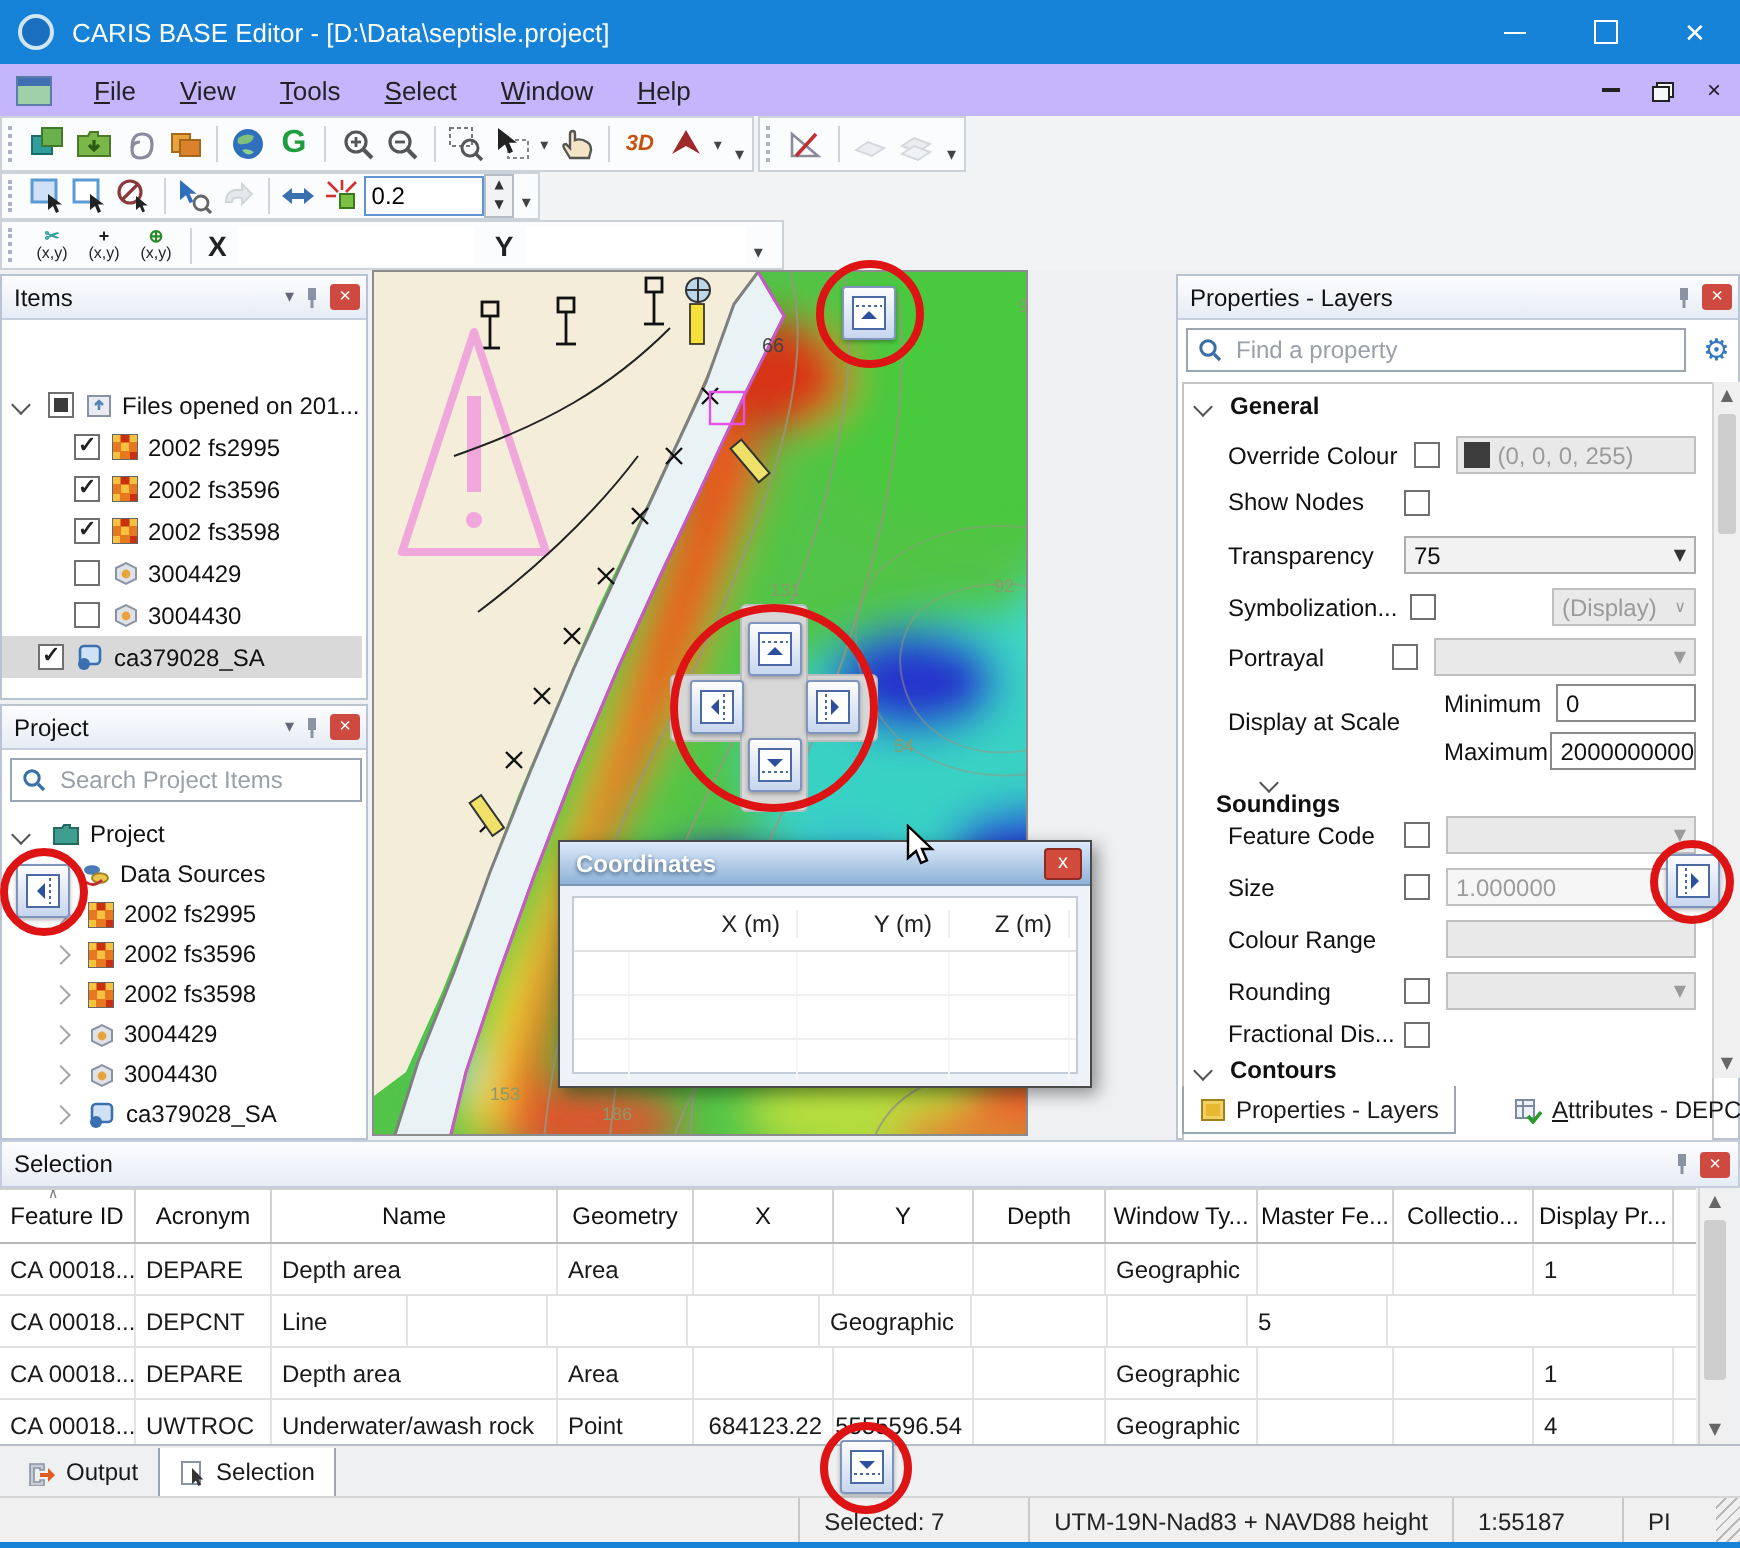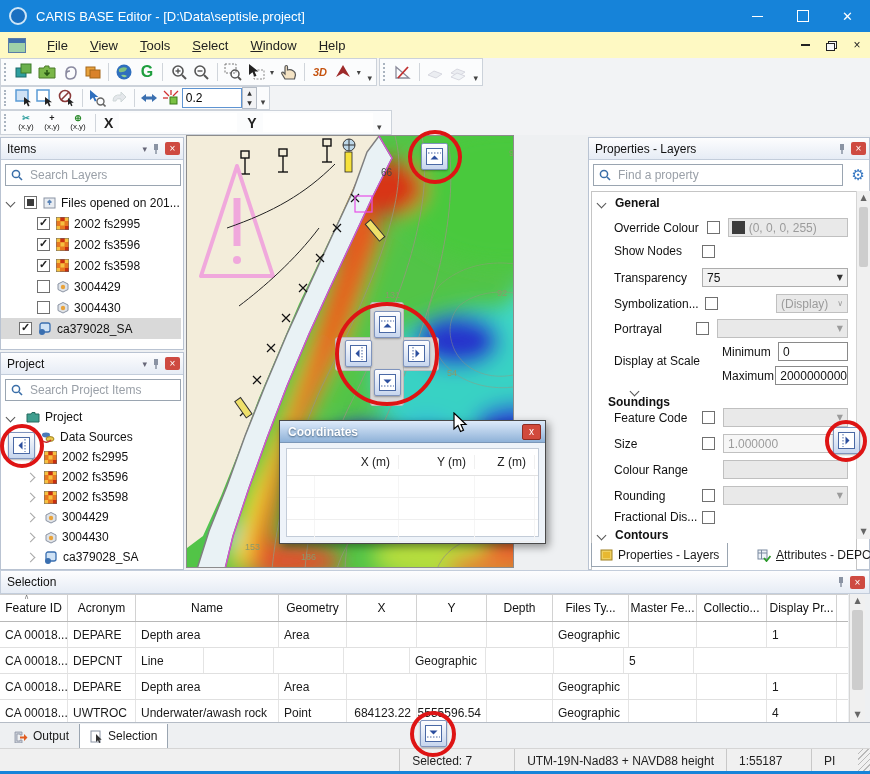--- a/index.html
+++ b/index.html
@@ -10,21 +10,21 @@
   
   .titlebar{position:absolute;left:0;top:0;right:0;height:32px;background:#1683d9;display:flex;align-items:center;color:#fff;}
   .app-icon{width:18px;height:18px;border-radius:50%;background:#1a6fc0;border:2px solid #cfe6f7;margin:0 9px 0 9px;box-sizing:border-box;}
   .title-text{font-size:13px;}
   .win-btns{margin-left:auto;display:flex;height:32px;}
   .wbtn{width:45px;height:32px;display:flex;align-items:center;justify-content:center;font-size:13px;color:#fff;}
   .wbtn .sq{width:10px;height:10px;border:1px solid #fff;}
   .wbtn .mn{width:11px;height:1px;background:#fff;display:block;}
 
   
-  .menubar{position:absolute;left:0;top:32px;right:0;height:26px;background:#fef9c3;border-bottom:1px solid #e3e3e3;display:flex;align-items:center;}
+  .menubar{position:absolute;left:0;top:32px;right:0;height:26px;background:#c4b5fd;border-bottom:1px solid #e3e3e3;display:flex;align-items:center;}
   .mdi-icon{width:16px;height:13px;border:1px solid #5a7ca8;background:linear-gradient(180deg,#3e6fae 0 4px,#9fd0a8 4px);margin:0 10px 0 8px;}
   .menu-item{padding:0 11px;height:26px;display:flex;align-items:center;font-size:13px;color:#222;}
   .menu-item span::first-letter{text-decoration:underline;}
   .child-ctrls{margin-left:auto;display:flex;align-items:center;height:26px;}
   .cbtn{width:26px;height:22px;display:flex;align-items:center;justify-content:center;color:#222;}
   .cbtn .mn{width:9px;height:2px;background:#222;display:block;}
   .restore-glyph{position:relative;width:10px;height:9px;}
   .restore-glyph i{position:absolute;border:1px solid #222;width:7px;height:6px;background:#f7f8f9;}
   .restore-glyph i:first-child{left:2px;top:0;}
   .restore-glyph i:last-child{left:0;top:2px;}
@@ -386,29 +386,20 @@
     <div class="panel-header">
       <span class="panel-title">Items</span>
       <span class="hdr-icons">
         <span class="uni hdr-drop">▾</span>
         <svg class="pinicon" width="10" height="12">
             <rect x="3" y="1" width="4" height="6" fill="#8a93a3"></rect>
             <line x1="5" y1="7" x2="5" y2="11" stroke="#8a93a3" stroke-width="1.5"></line>
           </svg>
         <span class="closebox">×</span>
       </span>
-    </div>
-    <div class="searchrow" style="top:26px;width:176px;">
-      <span class="magicon">
-          <svg width="12" height="12">
-            <circle cx="5" cy="5" r="3.6" fill="none" stroke="#3a6ea8" stroke-width="1.5"></circle>
-            <line x1="8" y1="8" x2="11" y2="11" stroke="#3a6ea8" stroke-width="1.6"></line>
-          </svg>
-        </span>
-      <input placeholder="Search Layers" style="">
     </div>
     <div class="trow" style="top:54px;">
       <span class="chev open" style="margin-left:6px;"></span>
       <span class="cb partial" style="margin-left:10px;"></span>
       <span class="ticon" style="margin-left:6px;">
           <svg width="13" height="13">
             <rect x="1" y="2" width="11" height="10" fill="#e9edf2" stroke="#8a93a3"></rect>
             <path d="M6.5 9 v-4 M4.5 6.5 L6.5 4.5 l2 2" stroke="#5a84b8" stroke-width="1.3" fill="none"></path>
           </svg>
         </span>
@@ -890,21 +881,21 @@
   <div class="seltable">
     <div class="strow head">
       <span class="sortmark uni">∧</span>
       <div class="stcell" style="width:68px;">Feature ID</div>
       <div class="stcell" style="width:68px;">Acronym</div>
       <div class="stcell" style="width:143px;">Name</div>
       <div class="stcell" style="width:68px;">Geometry</div>
       <div class="stcell" style="width:70px;">X</div>
       <div class="stcell" style="width:70px;">Y</div>
       <div class="stcell" style="width:66px;">Depth</div>
-      <div class="stcell" style="width:76px;">Files Ty...</div>
+      <div class="stcell" style="width:76px;">Window Ty...</div>
       <div class="stcell" style="width:68px;">Master Fe...</div>
       <div class="stcell" style="width:70px;">Collectio...</div>
       <div class="stcell" style="width:70px;">Display Pr...</div>
     </div>
     <div class="strow">
       <div class="stcell" style="width:68px;">CA 00018...</div>
       <div class="stcell" style="width:68px;">DEPARE</div>
       <div class="stcell" style="width:143px;">Depth area</div>
       <div class="stcell" style="width:68px;">Area</div>
       <div class="stcell num" style="width:70px;"></div>

